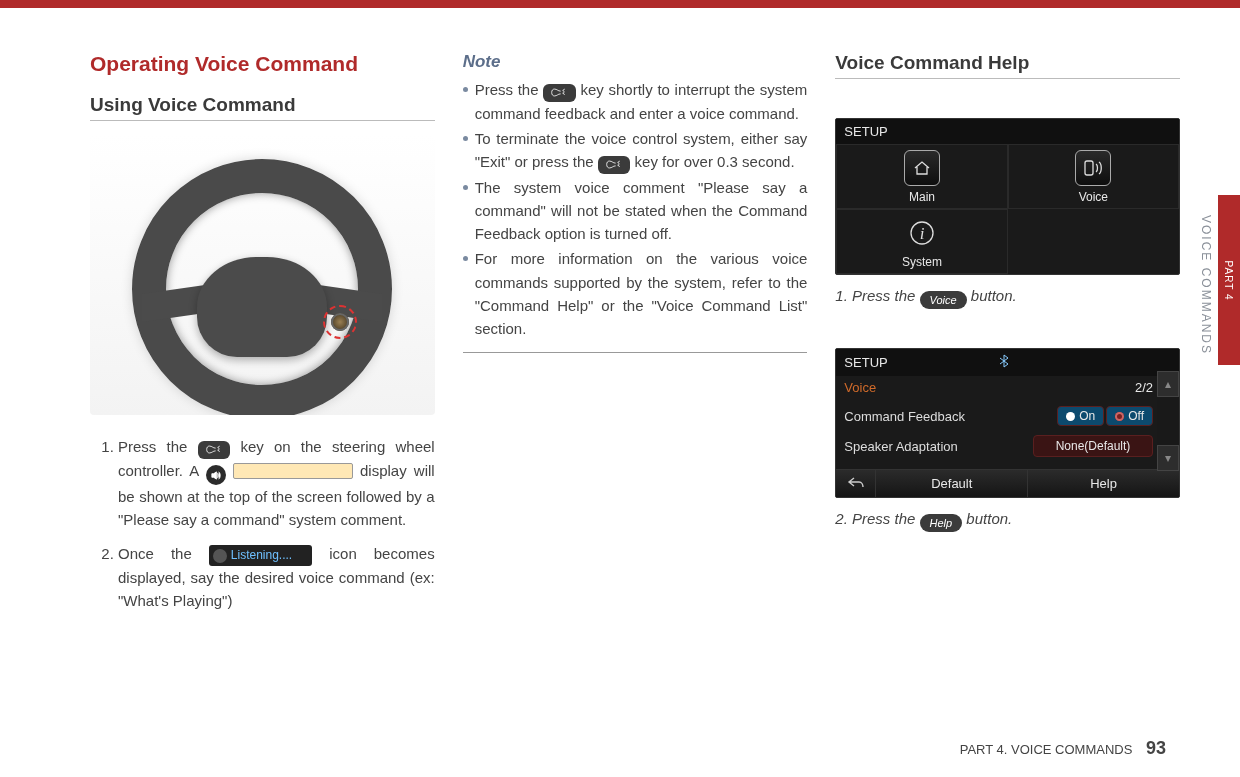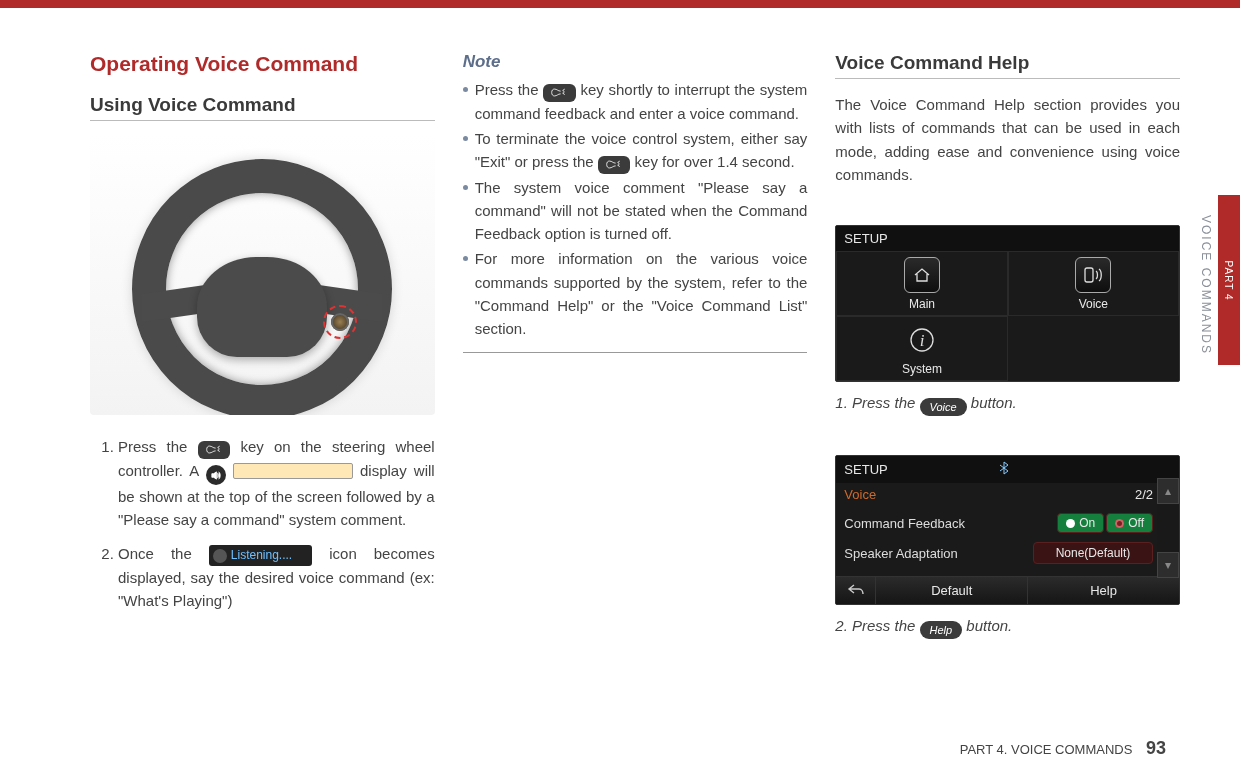--- a/index.html
+++ b/index.html
@@ -57,21 +57,21 @@
   .tile .ic { width:36px; height:36px; border:1px solid #aaa; border-radius:6px; display:flex; align-items:center; justify-content:center; background:linear-gradient(#2a2a2a,#0e0e0e);}
   .tile .ic-plain { width:36px; height:36px; display:flex; align-items:center; justify-content:center;}
   .musicbar { position:absolute; left:0; bottom:0; width:30px; height:22px; background:#2b2b2b; border-top-right-radius:6px; display:flex; align-items:center; justify-content:center;}
 
   .scr2-body { padding:4px 8px 8px; }
   .scr2 .tabline { display:flex; justify-content:space-between; align-items:center; font-size:13px; margin-bottom:6px;}
   .scr2 .tabline .voice-lbl { color:#d06a2a; }
   .row { display:flex; align-items:center; justify-content:space-between; height:30px; font-size:13px;}
   .row .name { color:#ddd; }
   .toggle { display:flex; gap:2px; }
-  .toggle .opt { display:flex; align-items:center; gap:4px; background:#15803d; border:1px solid #5a1f1f; padding:2px 8px; border-radius:4px; font-size:12px;}
+  .toggle .opt { display:flex; align-items:center; gap:4px; background:#0c4a6e; border:1px solid #5a1f1f; padding:2px 8px; border-radius:4px; font-size:12px;}
   .toggle .opt .dot{ width:9px;height:9px;border-radius:50%; background:#7a2020; box-shadow:inset 0 0 0 2px #c66;}
   .toggle .opt.active .dot{ background:#fff; box-shadow:none;}
   .dropdown { background:#3a1414; border:1px solid #5a1f1f; padding:3px 10px; border-radius:4px; font-size:12px; min-width:120px; text-align:center;}
   .right-scroll { position:absolute; right:0; top:22px; bottom:26px; width:22px; display:flex; flex-direction:column;}
   .scrbtn { flex:0 0 26px; background:#2d2d2d; border:1px solid #444; display:flex; align-items:center; justify-content:center; color:#888;}
   .scrtrack { flex:1; background:#191919; }
   .btnbar { display:flex; border-top:1px solid #333; }
   .btnbar .b { flex:1; text-align:center; padding:6px 0; font-size:13px; background:linear-gradient(#2b2b2b,#151515); border-right:1px solid #333;}
   .btnbar .b.icon { flex:0 0 40px;}
 
@@ -151,31 +151,30 @@
           </span>
           <span> key shortly to interrupt the system command feedback and enter a voice command.</span>
         </li>
         <li>
           <span>To terminate the voice control system, either say "Exit" or press the </span>
           <span class="key-pill">
             <svg viewBox="0 0 24 16" fill="none" stroke="#fff" stroke-width="1.2">
                 <path d="M5 3c-2.5 0-4 2-4 5s1.5 5 4 5M5 3c4 0 5 3 9 3M5 13c4 0 5-3 9-3M17 5c2 0 3 4 0 4l3 2M17 5l3-2"></path>
               </svg>
           </span>
-          <span> key for over 1.4 second.</span>
+          <span> key for over 0.3 second.</span>
         </li>
         <li>The system voice comment "Please say a command" will not be stated when the Command Feedback option is turned off.</li>
         <li>For more information on the various voice commands supported by the system, refer to the "Command Help" or the "Voice Command List" section.</li>
       </ul>
       <div class="hr"></div>
     </div>
 
     <div class="col">
       <h2 class="sub">Voice Command Help</h2>
-      <p class="para">The Voice Command Help section provides you with lists of commands that can be used in each mode, adding ease and convenience using voice commands.</p>
 
       <div class="scr">
         <div class="titlebar">SETUP</div>
         <div class="scr1-body">
           <div class="tile">
             <div class="ic">
               <svg width="20" height="20" viewBox="0 0 20 20" fill="none" stroke="#ddd" stroke-width="1.3">
                   <path d="M3 10l7-6 7 6M5 9v7h10V9"></path>
                 </svg>
             </div>

